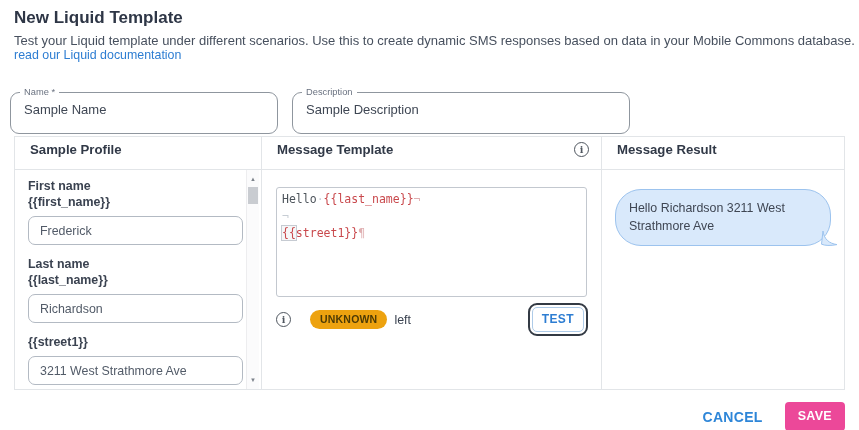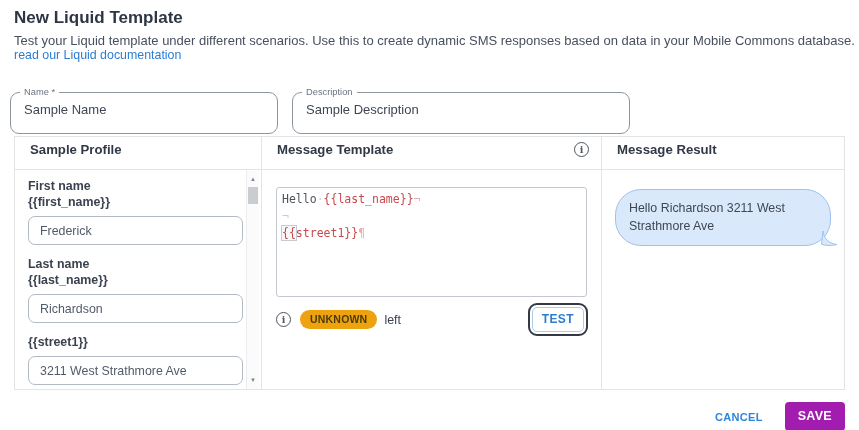--- a/index.html
+++ b/index.html
@@ -41,33 +41,33 @@
   .sb-thumb { position:absolute; left:1px; top:17px; width:10px; height:17px; background:#c9ccd1; cursor:grab; }
 
   
   .col-template { position:relative; padding:17px 14px 0 14px; }
   .editor { height:110px; border:1px solid #c3c8cf; border-radius:3px; font-family:"DejaVu Sans Mono",monospace; font-size:11.5px; line-height:17px; padding:3px 5px; color:#4d545b; background:#fff; cursor:text; overflow:hidden; }
   .tag { color:#c9494d; }
   .ws { color:#c7cdd4; }
   .ws-red { color:#e0b0b2; }
   .brk { outline:1px solid #c6cbd2; background:#f6f7f8; }
   .status-row { position:absolute; left:14px; right:14px; top:137px; display:flex; align-items:center; }
-  .badge { margin-left:9px; background:#eda20f; color:#4c3a05; font-size:10.5px; font-weight:700; padding:3px 10px 4px; border-radius:10px; letter-spacing:.2px; }
+  .badge { margin-left:19px; background:#eda20f; color:#4c3a05; font-size:10.5px; font-weight:700; padding:3px 10px 4px; border-radius:10px; letter-spacing:.2px; }
   .left-label { margin-left:7px; font-size:12.4px; color:#3a4250; }
   .test-btn { margin-left:auto; margin-right:3px; background:#fff; color:#2d7dd2; font-family:"Liberation Sans",sans-serif; font-weight:700; font-size:12px; letter-spacing:.4px; border:1px solid #aecbe8; border-radius:5px; padding:4px 9px 5px; outline:2px solid #333a44; outline-offset:2px; cursor:pointer; }
 
   
   .col-result { padding:19px 14px 0 13px; }
   .bubble { position:relative; background:#d9e9fb; border:1px solid #9cc3ee; border-radius:26px; padding:9px 13px 10px; font-size:12.4px; line-height:18px; color:#3f4653; width:216px; }
   .bubble-tail { position:absolute; right:-8px; bottom:-1px; }
 
   
   .footer { position:absolute; top:402px; right:14px; display:flex; align-items:center; gap:20px; }
-  .cancel-btn { color:#2e86d8; font-family:"Liberation Sans",sans-serif; font-size:11px; font-weight:700; letter-spacing:.3px; background:none; border:none; cursor:pointer; padding:6px 2px; }
-  .save-btn { background:#a21caf; color:#fff; font-family:"Liberation Sans",sans-serif; font-size:12.5px; font-weight:700; letter-spacing:.3px; border:none; border-radius:4px; padding:7px 13px 8px; cursor:pointer; }
+  .cancel-btn { color:#2e86d8; font-family:"Liberation Sans",sans-serif; font-size:14px; font-weight:700; letter-spacing:.3px; background:none; border:none; cursor:pointer; padding:6px 2px; }
+  .save-btn { background:#ec4899; color:#fff; font-family:"Liberation Sans",sans-serif; font-size:12.5px; font-weight:700; letter-spacing:.3px; border:none; border-radius:4px; padding:7px 13px 8px; cursor:pointer; }
 </style>
 </head>
 <body>
 
 <div class="page">
 
   <div class="title">New Liquid Template</div>
   <div class="subtitle">Test your Liquid template under different scenarios. Use this to create dynamic SMS responses based on data in your Mobile Commons database.</div>
   <a class="doclink">read our Liquid documentation</a>
 

